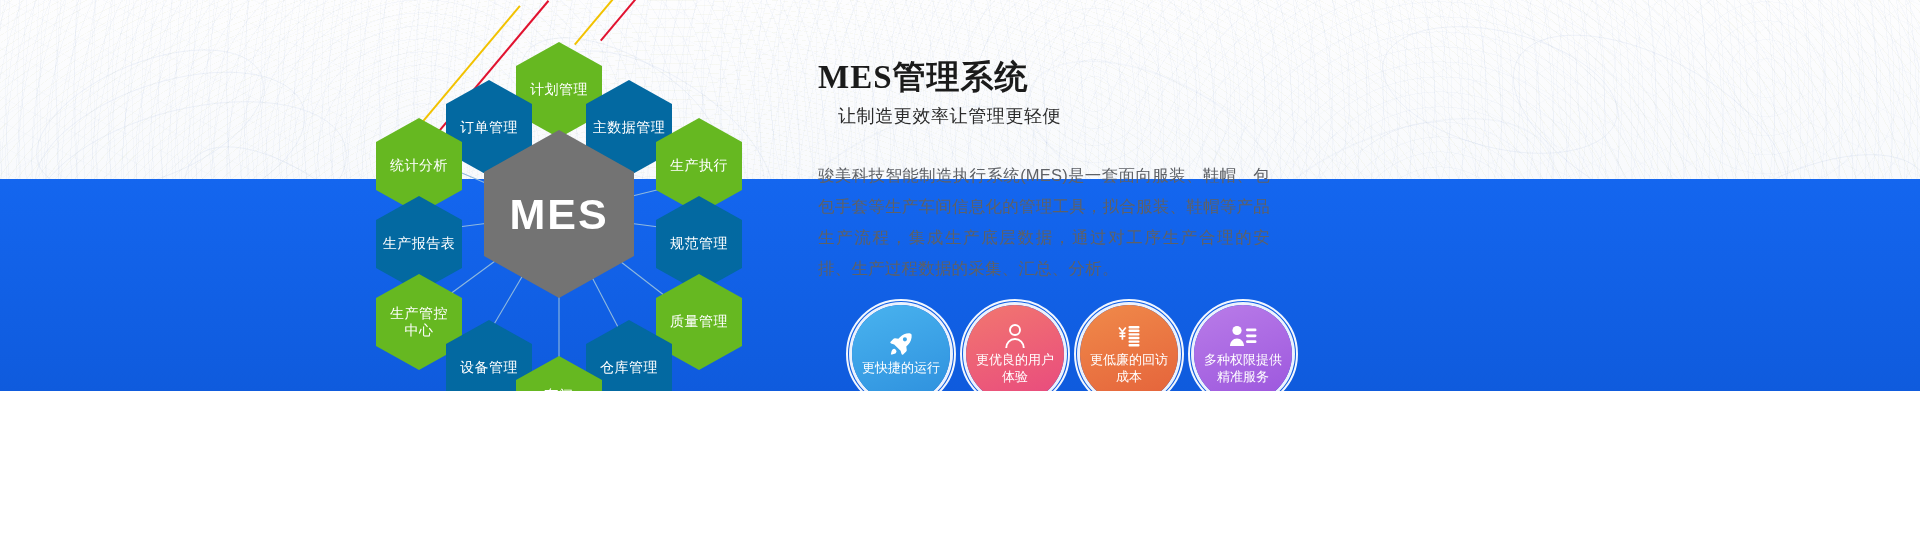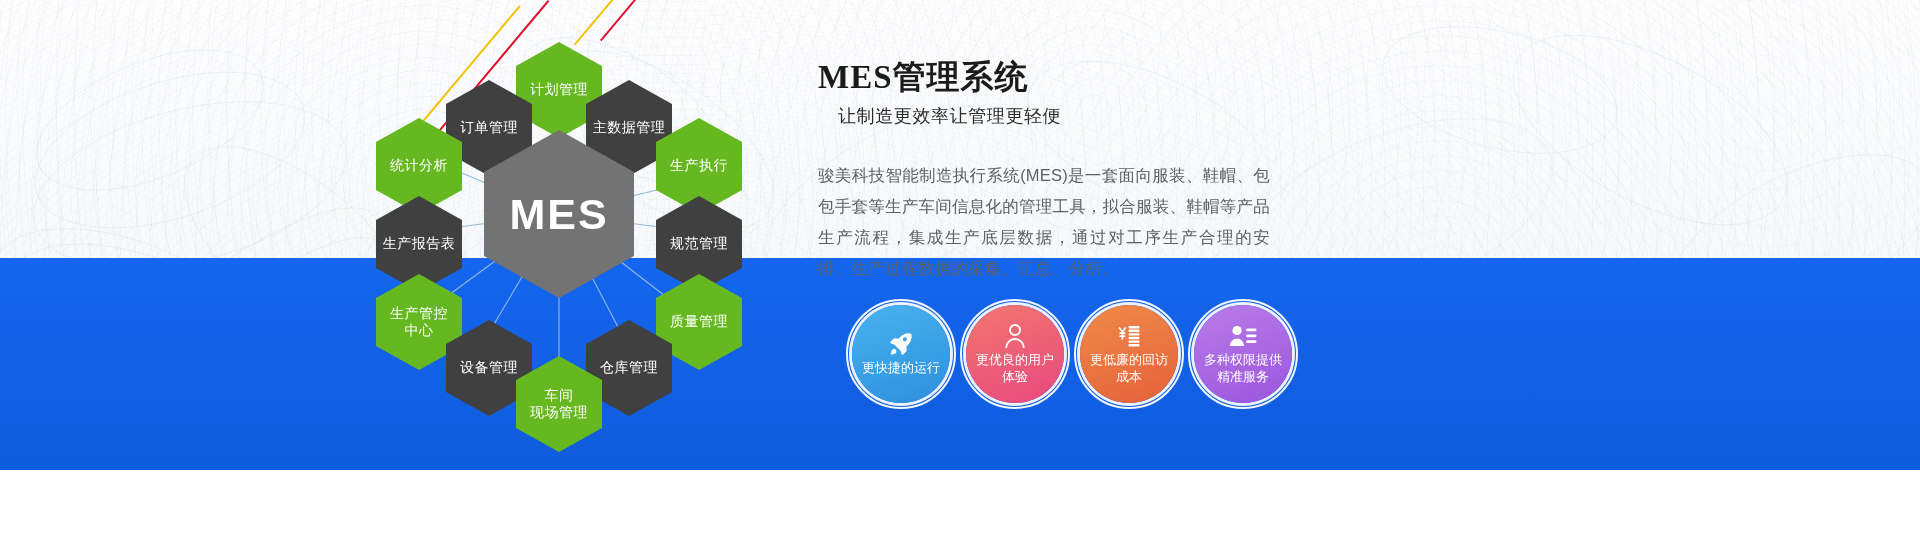--- a/index.html
+++ b/index.html
@@ -3,21 +3,21 @@
 <meta charset="utf-8">
 <style>
   * { box-sizing: border-box; margin: 0; padding: 0; }
   html, body {
     width: 1920px; height: 550px;
     font-family: "Liberation Sans", "DejaVu Sans", sans-serif;
     overflow: hidden;
   }
   #banner {
     position: relative;
-    width: 1920px; height: 470px;
+    width: 1920px; height: 391px;
     background: #ffffff;
     overflow: hidden;
   }
   
   .bg-texture {
     position: absolute; inset: 0;
     background:
       radial-gradient(ellipse 190px 120px at 18% 30%, rgba(150,170,205,0.11) 0 1px, transparent 1px),
       radial-gradient(ellipse 240px 150px at 42% 55%, rgba(150,170,205,0.10) 0 1px, transparent 1px),
       repeating-radial-gradient(circle at 22% 40%, rgba(120,150,200,0.055) 0 1px, transparent 1px 13px),
@@ -63,21 +63,21 @@
     position: absolute;
     display: flex; align-items: center; justify-content: center;
     text-align: center;
     color: #ffffff;
     font-size: 14px;
     line-height: 1.22;
     letter-spacing: .5px;
     clip-path: polygon(50% 0%, 100% 25%, 100% 75%, 50% 100%, 0% 75%, 0% 25%);
     width: 86px; height: 96px;
   }
-  .hex.blue  { background: #404040; }
+  .hex.blue  { background: #0369a1; }
   .hex.green { background: #66b821; }
   .hex.center {
     background: #737373;
     width: 150px; height: 168px;
     font-size: 43px; font-weight: 700; letter-spacing: 2px;
     color: #fff;
   }
 
   
   .text-block { position: absolute; left: 818px; top: 60px; width: 470px; }

